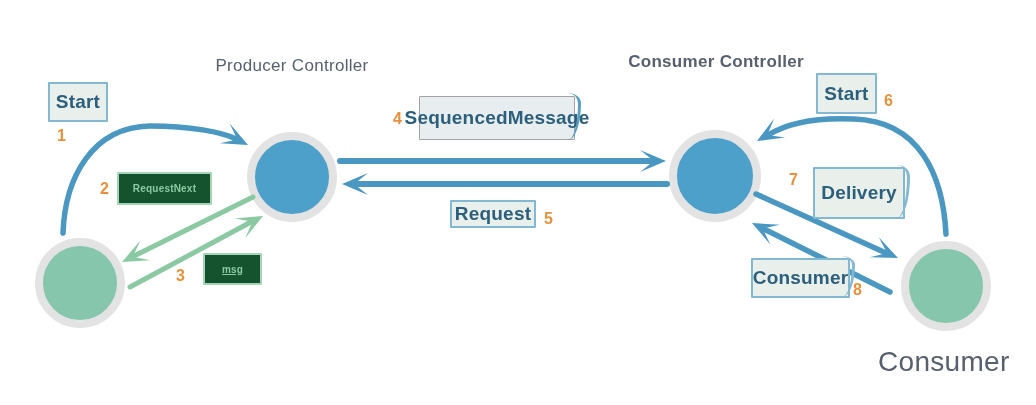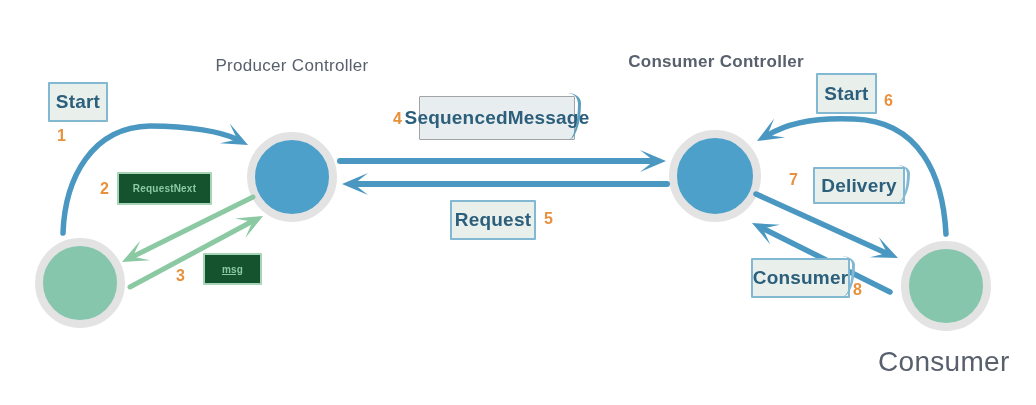--- a/index.html
+++ b/index.html
@@ -83,27 +83,27 @@
   </div>
   <div class="msg-box green" style="left:117px;top:172px;width:95px;height:33px;">
     <span>RequestNext</span>
   </div>
   <div class="msg-box green" style="left:203px;top:253px;width:59px;height:32px;text-decoration:underline;">
     <span>msg</span>
   </div>
   <div class="msg-box strong curl" style="left:419px;top:96px;width:156px;height:44px;">
     <span>SequencedMessage</span>
   </div>
-  <div class="msg-box mid" style="left:450px;top:200px;width:86px;height:40px;">
+  <div class="msg-box mid" style="left:450px;top:200px;width:86px;height:28px;">
     <span>Request</span>
   </div>
   <div class="msg-box mid" style="left:816px;top:73px;width:61px;height:41px;">
     <span>Start</span>
   </div>
-  <div class="msg-box mid curl" style="left:813px;top:167px;width:92px;height:37px;">
+  <div class="msg-box mid curl" style="left:813px;top:167px;width:92px;height:52px;">
     <span>Delivery</span>
   </div>
   <div class="msg-box mid curl" style="left:751px;top:258px;width:99px;height:40px;">
     <span>Consumer</span>
   </div>
 
   <span class="step-num" style="left:57px;top:128px;">1</span>
   <span class="step-num" style="left:100px;top:181px;">2</span>
   <span class="step-num" style="left:176px;top:268px;">3</span>
   <span class="step-num" style="left:393px;top:111px;">4</span>

